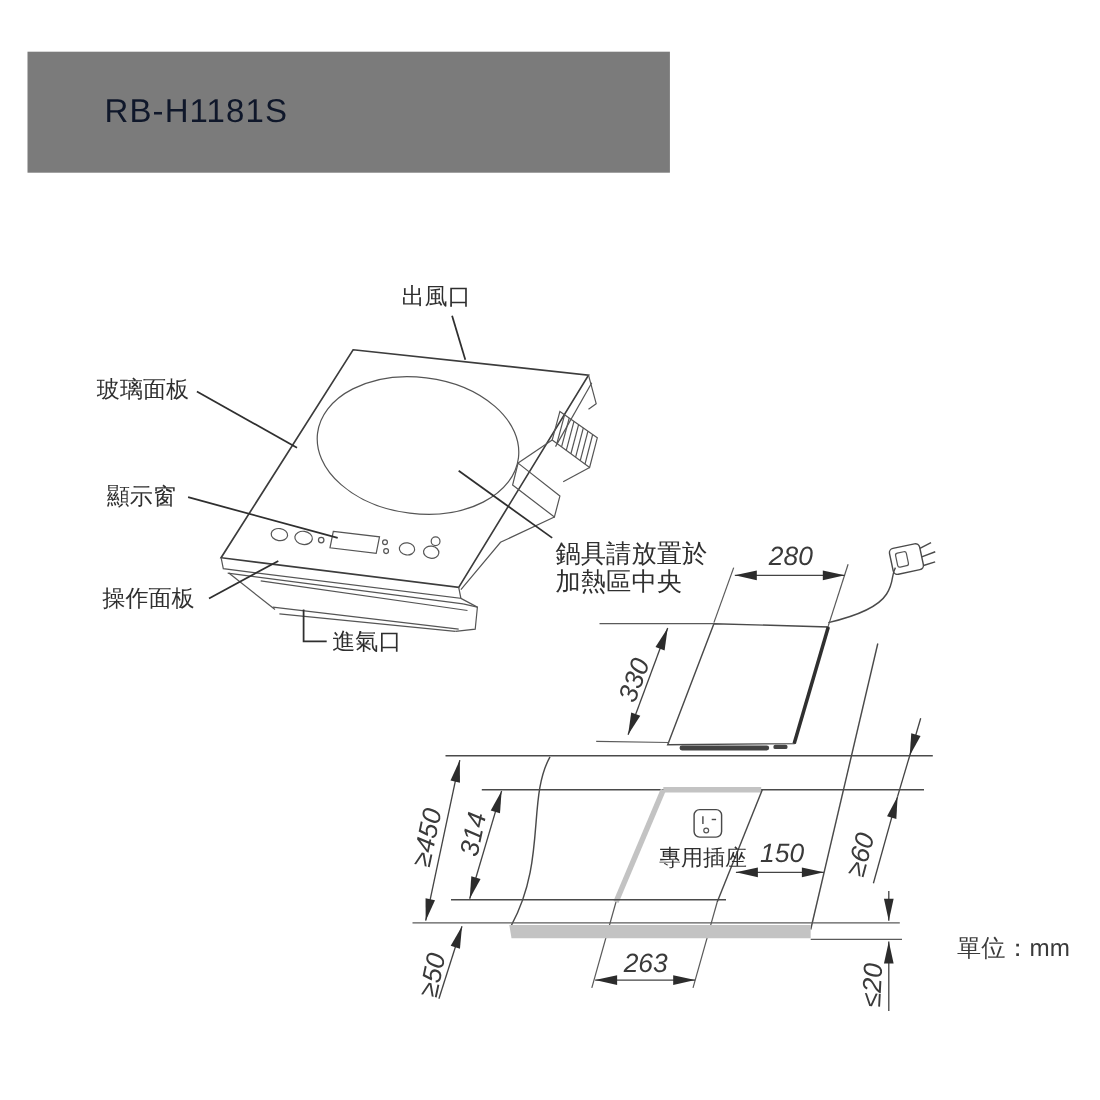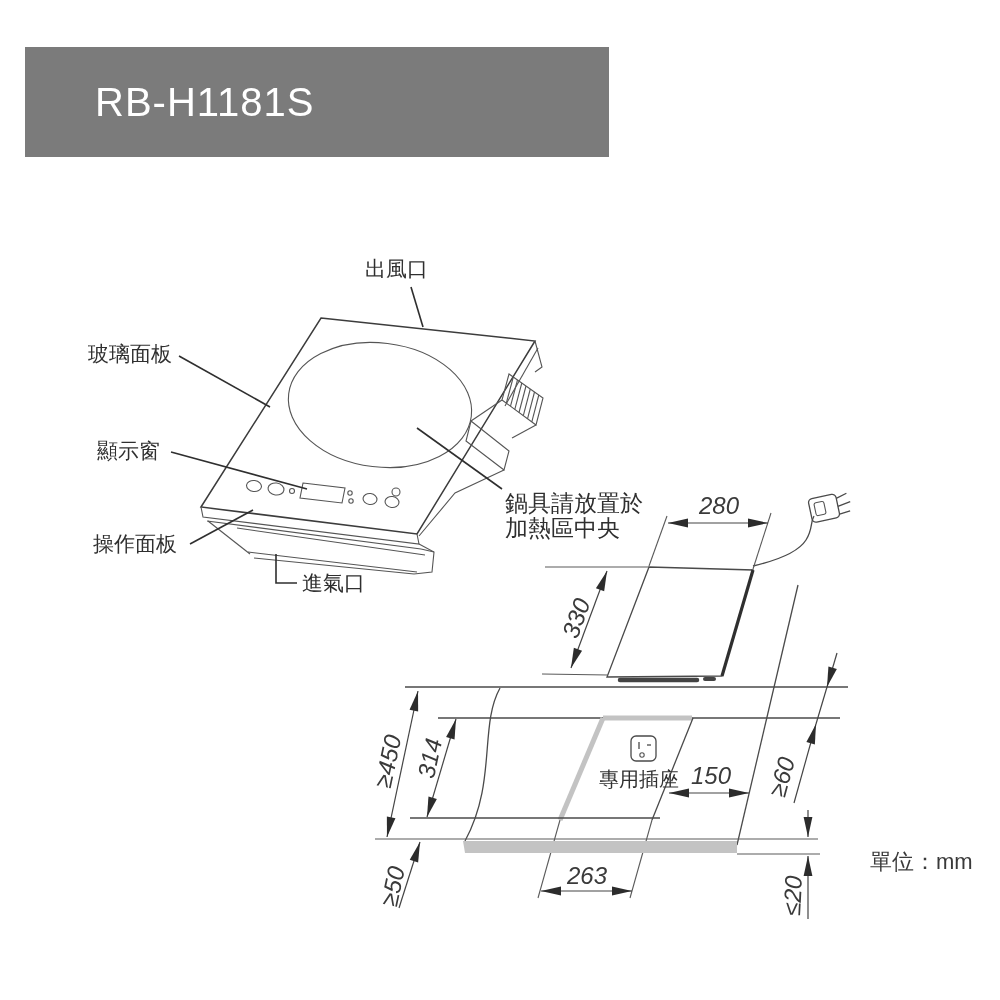--- a/index.html
+++ b/index.html
@@ -1,20 +1,20 @@
 <!DOCTYPE html>
 <html><head>
 <meta charset="utf-8">
 <style>
   html,body{margin:0;padding:0;background:#ffffff;}
   #stage{position:relative;width:1000px;height:1000px;background:#ffffff;overflow:hidden;
          font-family:"Liberation Sans","DejaVu Sans",sans-serif;}
   .header-bar{position:absolute;left:25px;top:47px;width:584px;height:110px;background:#7b7b7b;
               display:flex;align-items:center;box-sizing:border-box;padding-left:70px;}
-  .header-bar .model{color:#ffffff;font-size:40px;letter-spacing:1px;font-weight:400;}
+  .header-bar .model{color:#0f172a;font-size:30px;letter-spacing:1px;font-weight:400;}
   svg{position:absolute;left:0;top:0;}
   text{font-family:"Liberation Sans","DejaVu Sans",sans-serif;}
   .cjk{font-size:21px;fill:#2f2f2f;}
   .cjk-note{font-size:23px;fill:#2f2f2f;}
   .cjk-small{font-size:20px;fill:#2f2f2f;}
   .unit{font-size:22px;fill:#3a3a3a;}
   .dim{font-size:24px;font-style:italic;fill:#3a3a3a;}
   .ln{stroke:#3c3c3c;stroke-width:1.5;fill:none;}
   .lnthin{stroke:#555555;stroke-width:1.1;fill:none;}
   .lead{stroke:#2f2f2f;stroke-width:1.6;fill:none;}

